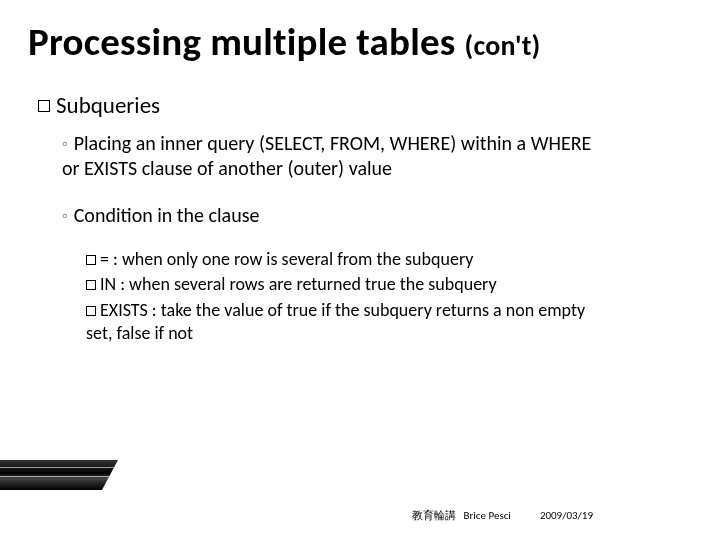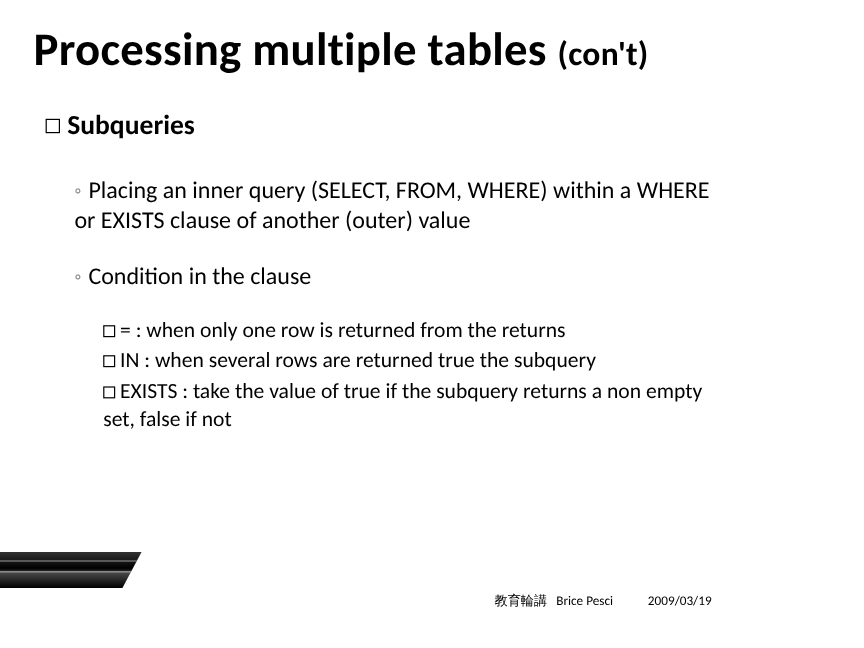--- a/index.html
+++ b/index.html
@@ -24,23 +24,22 @@
     font-size: 39px;
     font-weight: 700;
     letter-spacing: 0.2px;
     margin-bottom: 26px;
   }
   .title .suffix {
     font-size: 28px;
     font-weight: 700;
   }
   .lvl1 {
-    margin: 0 0 28px 10px;
+    margin: 0 0 12px 10px;
     font-size: 23px;
-    font-weight: bold;
   }
   .box {
     display: inline-block;
     width: 12px;
     height: 12px;
     border: 1.6px solid #000;
     margin-right: 6px;
     vertical-align: 1px;
     box-sizing: border-box;
   }
@@ -63,21 +62,21 @@
   .lvl3 .box {
     width: 10px;
     height: 10px;
     border-width: 1.4px;
     margin-right: 4px;
     vertical-align: 0px;
   }
   .it { }
   .footer {
     position: absolute;
-    bottom: 32px;
+    bottom: 17px;
     right: 48px;
     font-size: 11px;
     color: #000;
   }
   .footer .spacer { display: inline-block; width: 24px; }
   .streak {
     position: absolute;
     left: -30px;
     bottom: 50px;
     width: 140px;
@@ -114,21 +113,21 @@
 
   <div class="lvl2">
     <span class="marker">◦</span><span>Placing an inner query (</span><span class="it">SELECT</span><span>, </span><span class="it">FROM</span><span>, </span><span class="it">WHERE</span><span>) within a </span><span class="it">WHERE</span><span> or </span><span class="it">EXISTS</span><span> clause of another (outer) value</span>
   </div>
 
   <div class="lvl2" style="margin-bottom:20px">
     <span class="marker">◦</span><span>Condition in the clause</span>
   </div>
 
   <div class="lvl3">
-    <span class="box"></span><span>=</span><span> : when only one row is returned from the returns</span>
+    <span class="box"></span><span>=</span><span> : when only one row is several from the subquery</span>
   </div>
   <div class="lvl3">
     <span class="box"></span><span class="it">IN</span><span> : when several rows are returned true the subquery</span>
   </div>
   <div class="lvl3">
     <span class="box"></span><span class="it">EXISTS</span><span> : take the value of true if the subquery returns a non empty set, false if not</span>
   </div>
 
   <div class="streak"></div>
 

